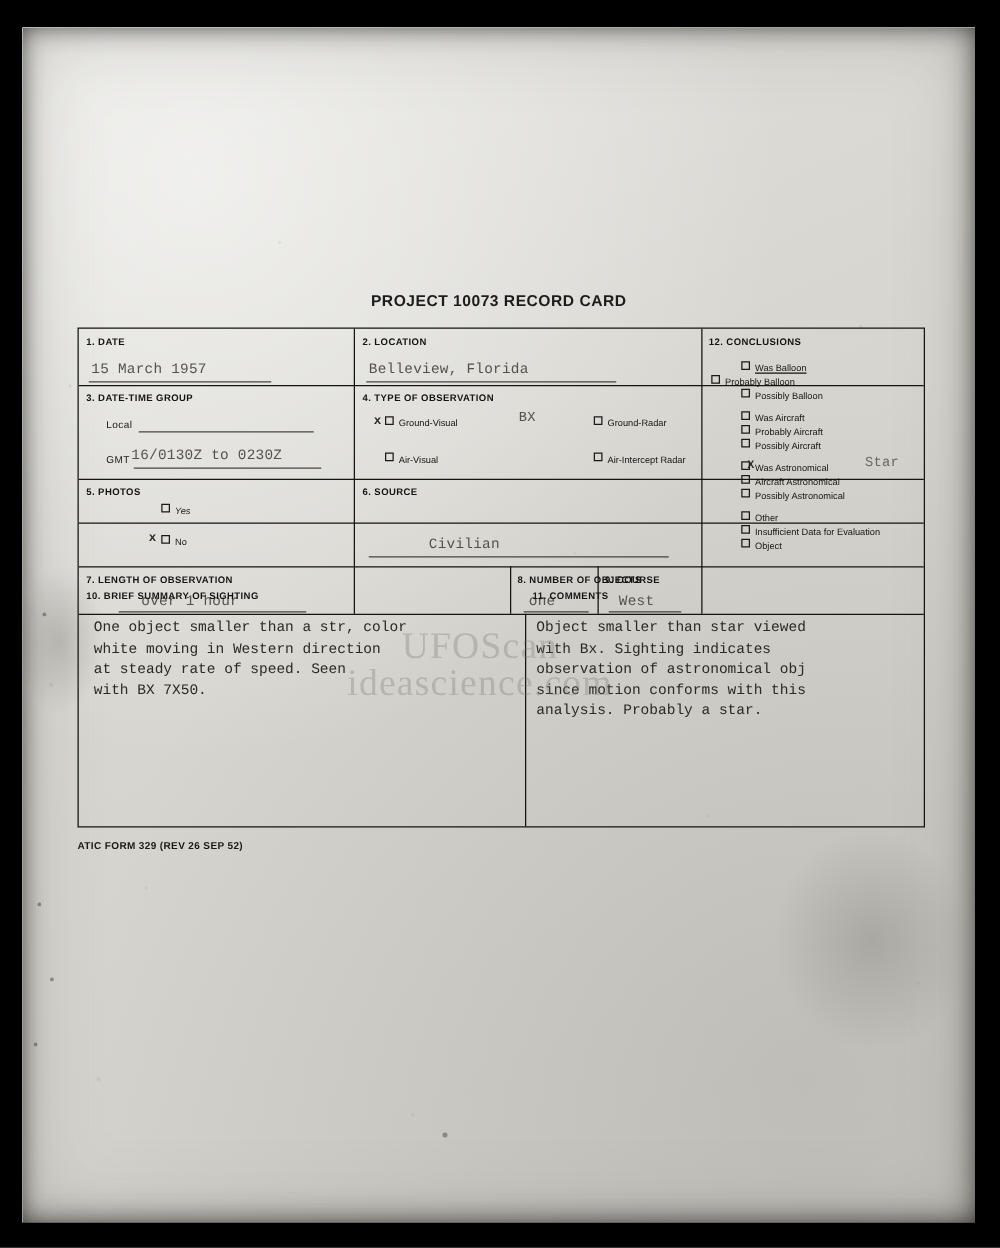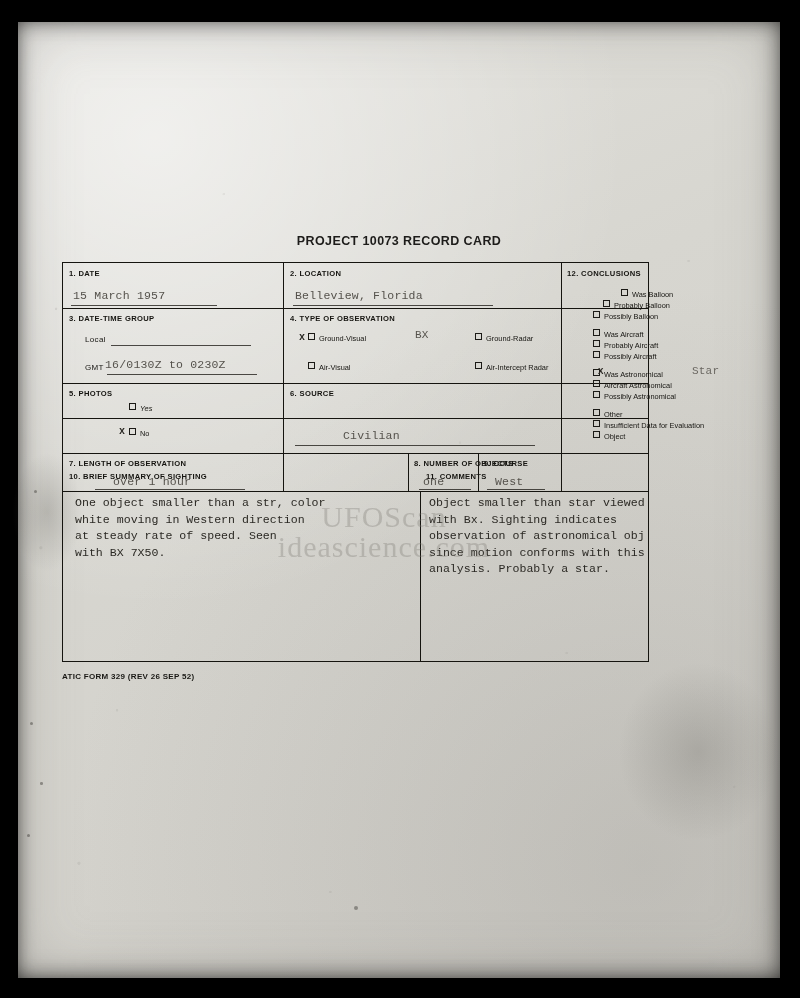--- a/index.html
+++ b/index.html
@@ -64,21 +64,21 @@
     letter-spacing: .4px;
     color: #1d1c1a;
     font-family: "Liberation Sans", sans-serif;
   }
 
   
   #card {
     position: absolute;
     left: 44px;
     top: 240px;
-    width: 587px;
+    width: 678px;
     height: 400px;
     border: 1.4px solid #15140f;
     box-sizing: border-box;
   }
   .hline { position:absolute; left:0; right:0; height:0; border-top:1.2px solid #15140f; }
   .vline { position:absolute; top:0; bottom:0; width:0; border-left:1.2px solid #15140f; }
 
   .fl { 
     position: absolute;
     font-size: 7.6px;
@@ -254,24 +254,24 @@
     <div class="fl" style="left:351px;top:196px;">8.  NUMBER OF OBJECTS</div>
     <div class="type faded" style="left:360px;top:212px;">one</div>
     <div class="ul" style="left:356px;top:226px;width:52px;"></div>
 
     <div class="fl" style="left:421px;top:196px;">9.  COURSE</div>
     <div class="type faded" style="left:432px;top:212px;">West</div>
     <div class="ul" style="left:424px;top:226px;width:58px;"></div>
 
     <div class="fl" style="left:504px;top:6px;">12.  CONCLUSIONS</div>
 
-    <div class="chk" style="left:558px;top:26px;">
+    <div class="chk" style="left:530px;top:26px;text-decoration:underline;">
       <span class="box"></span><span>Was Balloon</span>
     </div>
-    <div class="chk" style="left:540px;top:37px;">
+    <div class="chk" style="left:506px;top:37px;">
       <span class="box"></span><span>Probably Balloon</span>
     </div>
     <div class="chk" style="left:530px;top:48px;">
       <span class="box"></span><span>Possibly Balloon</span>
     </div>
 
     <div class="chk" style="left:530px;top:66px;">
       <span class="box"></span><span>Was Aircraft</span>
     </div>
     <div class="chk" style="left:530px;top:77px;">

